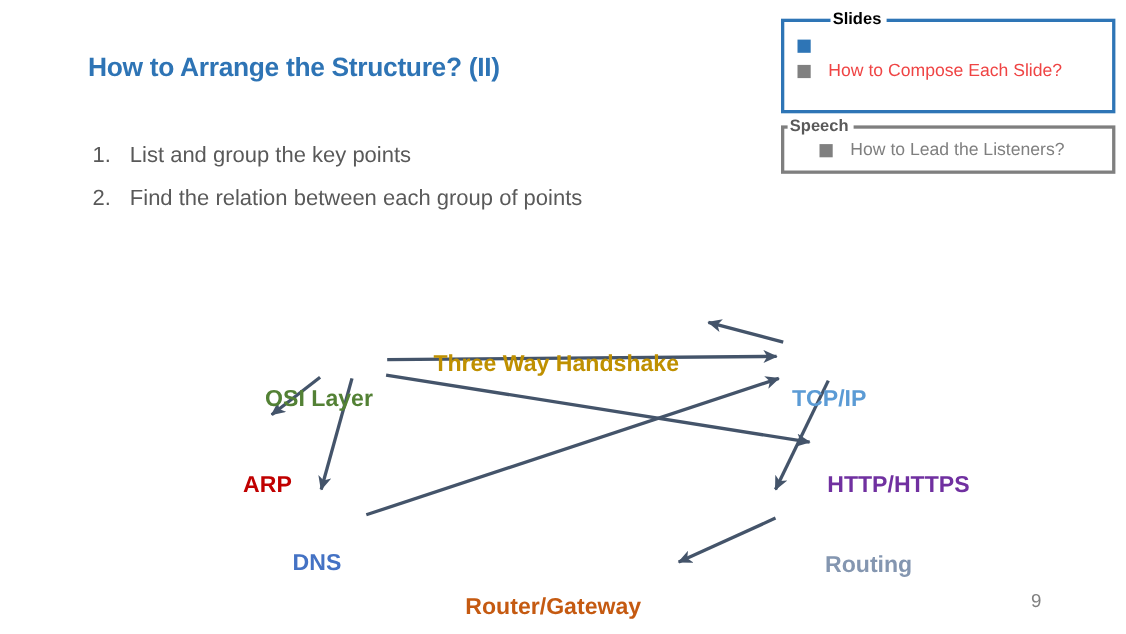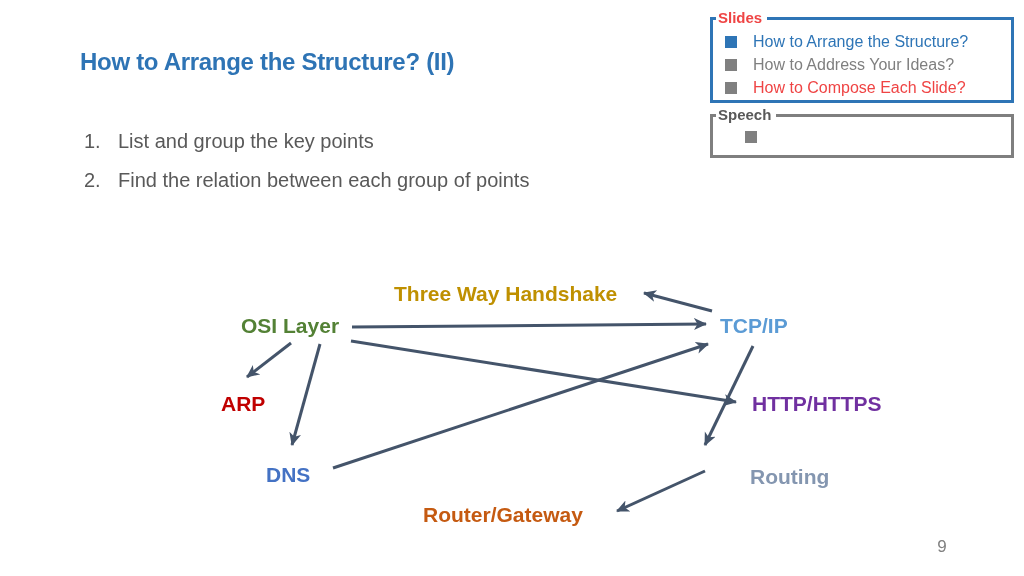--- a/index.html
+++ b/index.html
@@ -59,20 +59,21 @@
   .group-row-text { font-size: 16px; white-space: nowrap; }
 
   .diagram { position: absolute; left: 0; top: 0; width: 1024px; height: 576px; }
   .diagram svg { position: absolute; left: 0; top: 0; }
   .diagram .node {
     position: absolute;
     font-size: 21px;
     font-weight: 700;
     line-height: 25px;
     white-space: nowrap;
+    margin-top: 37px;
   }
 
   .page-number {
     position: absolute;
     left: 930px;
     top: 537px;
     width: 24px;
     text-align: center;
     font-size: 17px;
   }
@@ -89,39 +90,35 @@
       <span class="num">1.</span>
       <span class="txt">List and group the key points</span>
     </div>
     <div class="list-item">
       <span class="num">2.</span>
       <span class="txt">Find the relation between each group of points</span>
     </div>
   </div>
 
   <div class="groupbox slides-box" style="border-color: rgb(46, 117, 182);">
-    <span class="group-label" style="color: #ef4444;">Slides</span>
+    <span class="group-label" style="color: #000000; margin-left: 39px;">Slides</span>
     <div class="group-row">
       <span class="bullet" style="background: rgb(46, 117, 182);"></span>
-      <span class="group-row-text" style="color: rgb(46, 117, 182);">How to Arrange the Structure?</span>
-    </div>
-    <div class="group-row">
-      <span class="bullet" style="background: rgb(128, 128, 128);"></span>
-      <span class="group-row-text" style="color: rgb(127, 127, 127);">How to Address Your Ideas?</span>
     </div>
     <div class="group-row">
       <span class="bullet" style="background: rgb(128, 128, 128);"></span>
       <span class="group-row-text" style="color: #ef4444;">How to Compose Each Slide?</span>
     </div>
   </div>
 
   <div class="groupbox speech-box" style="border-color: rgb(127, 127, 127); padding-left: 32px;">
     <span class="group-label" style="color: rgb(89, 89, 89);">Speech</span>
     <div class="group-row">
       <span class="bullet" style="background: rgb(128, 128, 128);"></span>
+      <span class="group-row-text" style="color: rgb(127, 127, 127);">How to Lead the Listeners?</span>
     </div>
   </div>
 
   <div class="diagram">
     <svg id="edges-svg" width="1024" height="576" viewBox="0 0 1024 576">
       <defs>
         <marker id="arrowhead" markerUnits="userSpaceOnUse" markerWidth="16" markerHeight="14" refX="12" refY="6" orient="auto">
           <path d="M0,0 L13,6 L0,12 L3.5,6 Z" fill="#44546A"></path>
         </marker>
       </defs>

